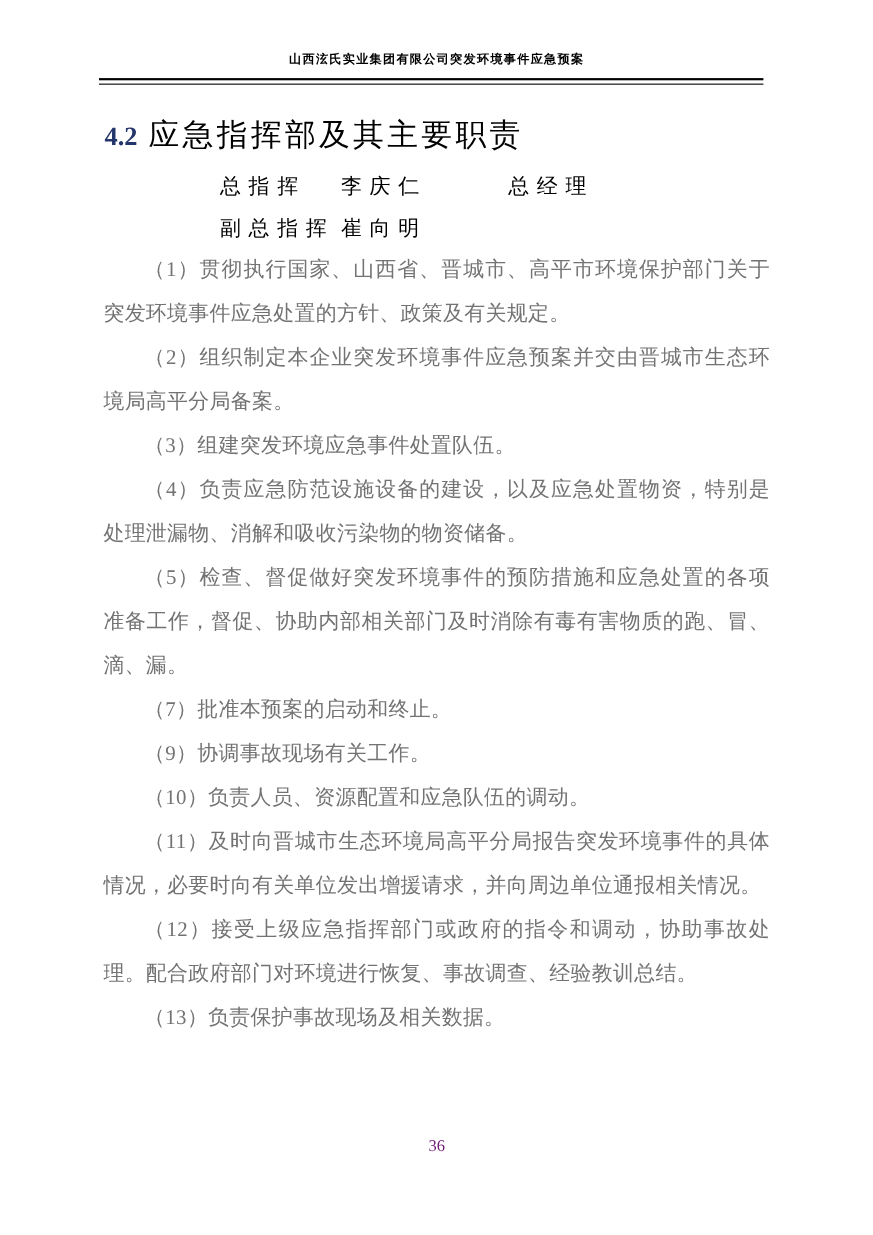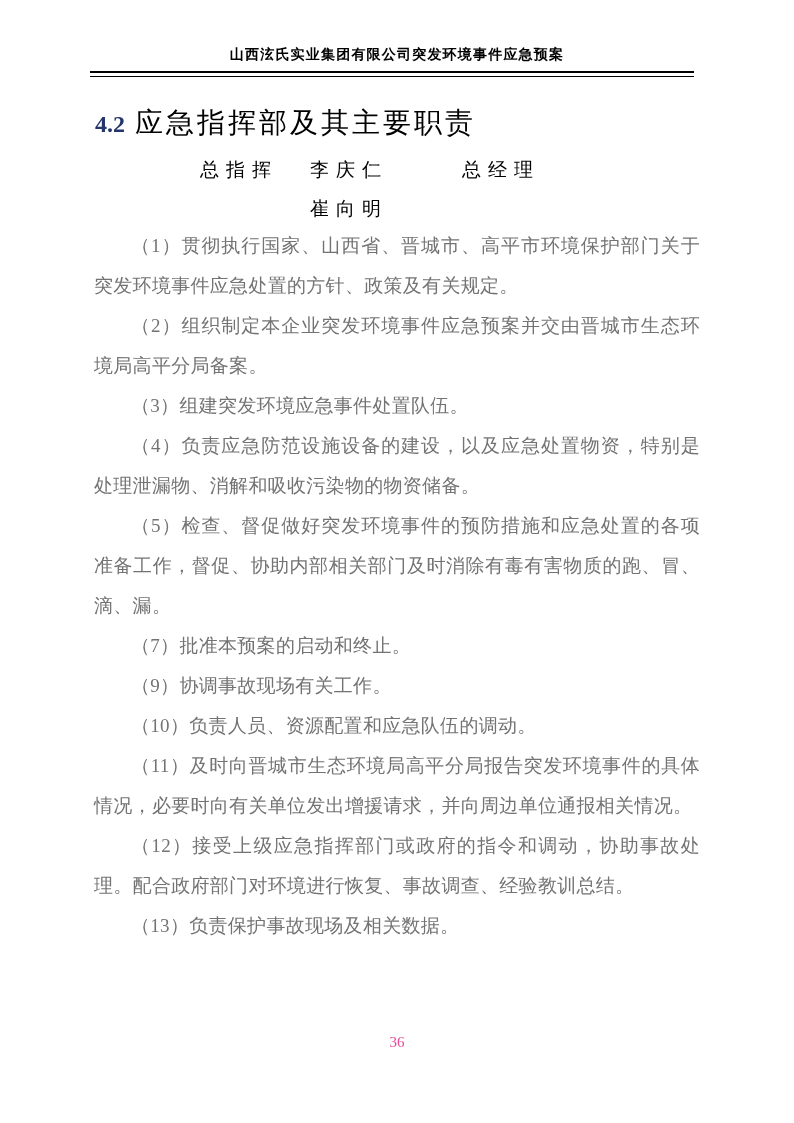--- a/index.html
+++ b/index.html
@@ -16,21 +16,21 @@
     font-family: "Liberation Serif", "DejaVu Serif", serif;
     color: #000000;
   }
   
   .header-text {
     position: absolute;
     top: 46px;
     left: 0;
     width: 794px;
     text-align: center;
-    font-size: 14px;
+    font-size: 11px;
     font-weight: 700;
     letter-spacing: 1.2px;
     color: #000000;
     white-space: nowrap;
   }
   .header-rule {
     position: absolute;
     top: 71px;
     left: 90px;
     width: 604px;
@@ -94,21 +94,21 @@
     color: #737373;
   }
   
   .footer {
     position: absolute;
     top: 1034px;
     left: 0;
     width: 794px;
     text-align: center;
     font-size: 15px;
-    color: #ec4899;
+    color: #701a75;
   }
 </style>
 </head>
 <body>
 
 <div class="page">
 
   <div class="header-text">山西泫氏实业集团有限公司突发环境事件应急预案</div>
 
   <div class="header-rule"></div>
@@ -117,20 +117,21 @@
     <span class="heading-number">4.2</span><span class="heading-text">应急指挥部及其主要职责</span>
   </div>
 
   <div class="roster">
     <div class="roster-row">
       <span class="roster-role">总指挥</span>
       <span class="roster-name">李庆仁</span>
       <span class="roster-title">总经理</span>
     </div>
     <div class="roster-row">
+      <span class="roster-role">副总指挥</span>
       <span class="roster-name">崔向明</span>
     </div>
   </div>
 
   <div class="paragraphs">
     <p class="para">（1）贯彻执行国家、山西省、晋城市、高平市环境保护部门关于突发环境事件应急处置的方针、政策及有关规定。</p>
     <p class="para">（2）组织制定本企业突发环境事件应急预案并交由晋城市生态环境局高平分局备案。</p>
     <p class="para">（3）组建突发环境应急事件处置队伍。</p>
     <p class="para">（4）负责应急防范设施设备的建设，以及应急处置物资，特别是处理泄漏物、消解和吸收污染物的物资储备。</p>
     <p class="para">（5）检查、督促做好突发环境事件的预防措施和应急处置的各项准备工作，督促、协助内部相关部门及时消除有毒有害物质的跑、冒、滴、漏。</p>

